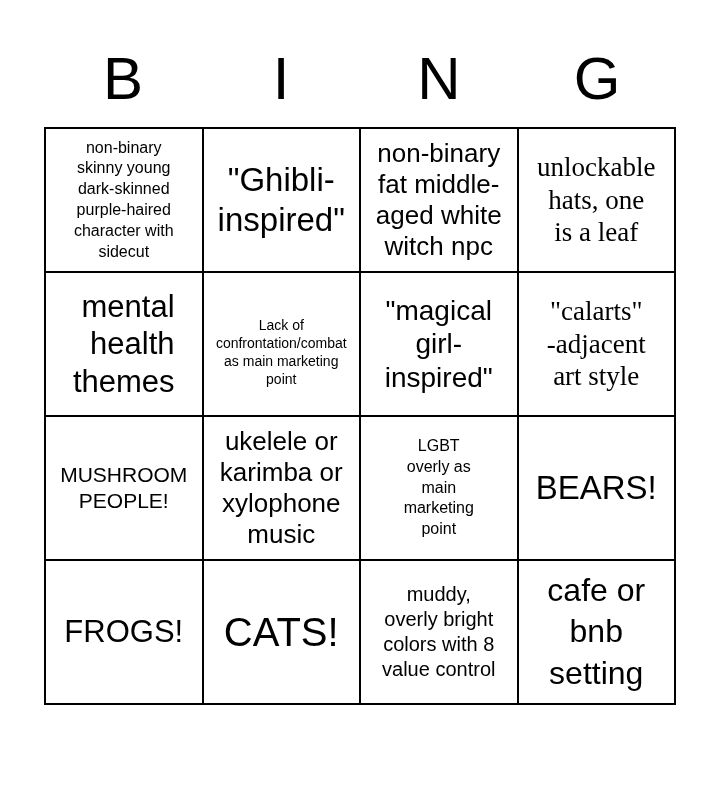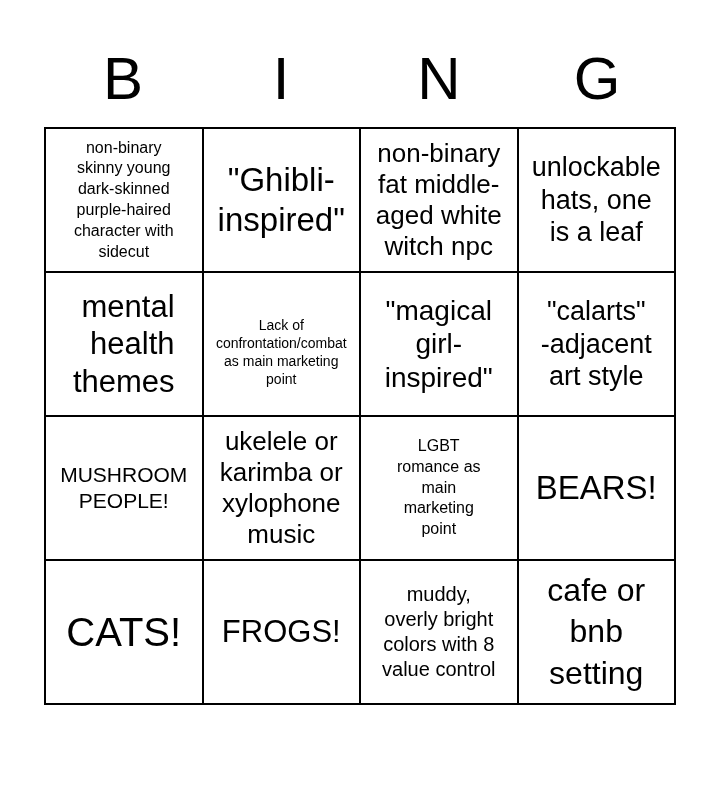--- a/index.html
+++ b/index.html
@@ -60,21 +60,21 @@
   .cell span {
     white-space: pre-line;
     line-height: 1.25;
     color: #000000;
   }
   .fs-14 span { font-size: 14px; line-height: 1.3; margin-top: 16px; }
   .fs-16 span { font-size: 16px; line-height: 1.3; }
   .fs-20 span { font-size: 20px; }
   .fs-21 span { font-size: 21px; }
   .fs-26 span { font-size: 26px; line-height: 1.2; }
-  .fs-27 span { font-size: 27px; line-height: 1.2; }
+  .fs-27 span { font-size: 27px; line-height: 1.2; font-family: Liberation Serif, serif; }
   .fs-28 span { font-size: 28px; line-height: 1.2; }
   .fs-31 span { font-size: 31px; line-height: 1.2; text-align: right; }
   .fs-32 span { font-size: 32px; line-height: 1.3; }
   .fs-33 span { font-size: 33px; line-height: 1.2; }
   .fs-40 span { font-size: 40px; }
 </style>
 </head>
 <body>
 
 <div class="page">
@@ -138,34 +138,34 @@
 PEOPLE!</span>
       </div>
     <div class="cell fs-26">
         <span>ukelele or
 karimba or
 xylophone
 music</span>
       </div>
     <div class="cell fs-16">
         <span>LGBT
-romance as
+overly as
 main
 marketing
 point</span>
       </div>
     <div class="cell fs-33">
         <span>BEARS!</span>
       </div>
 
+    <div class="cell fs-31">
+        <span>FROGS!</span>
+      </div>
     <div class="cell fs-40">
         <span>CATS!</span>
-      </div>
-    <div class="cell fs-31">
-        <span>FROGS!</span>
       </div>
     <div class="cell fs-20">
         <span>muddy,
 overly bright
 colors with 8
 value control</span>
       </div>
     <div class="cell fs-32">
         <span>cafe or
 bnb

